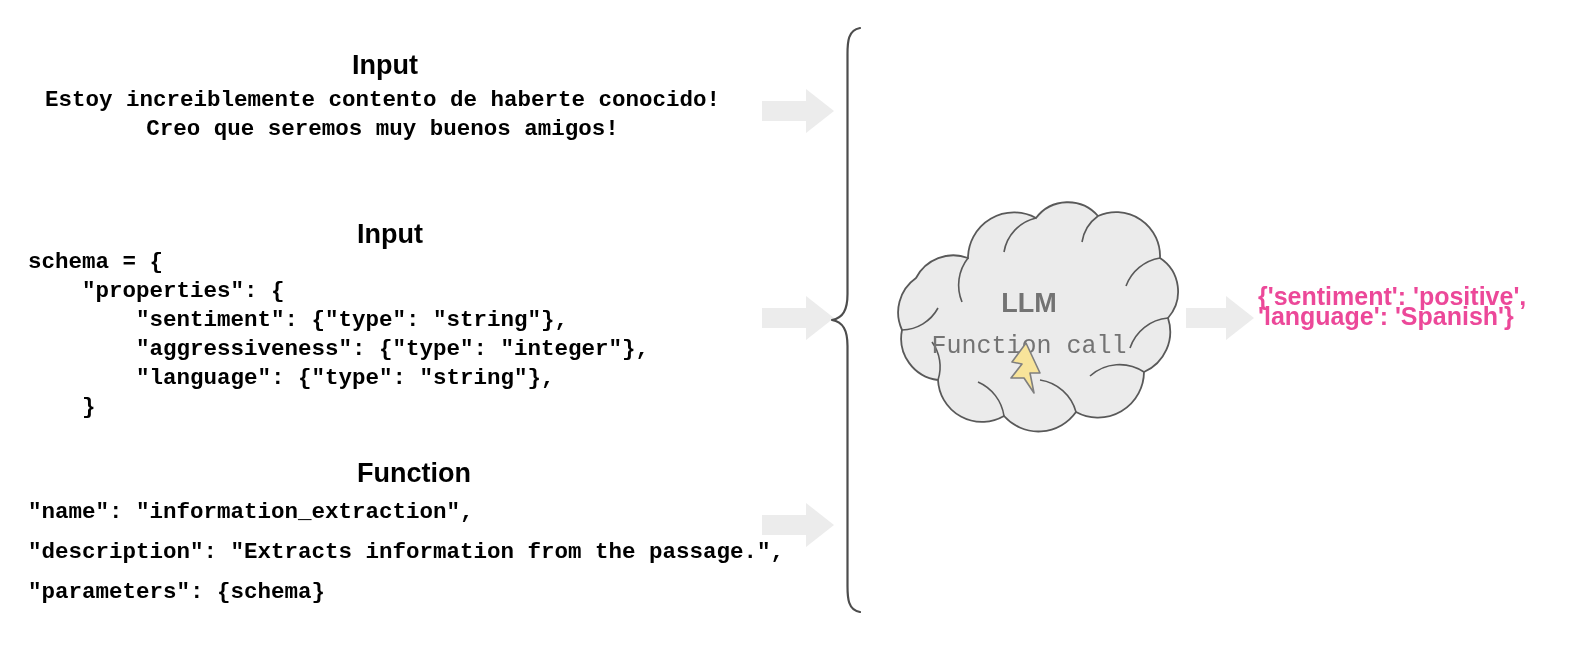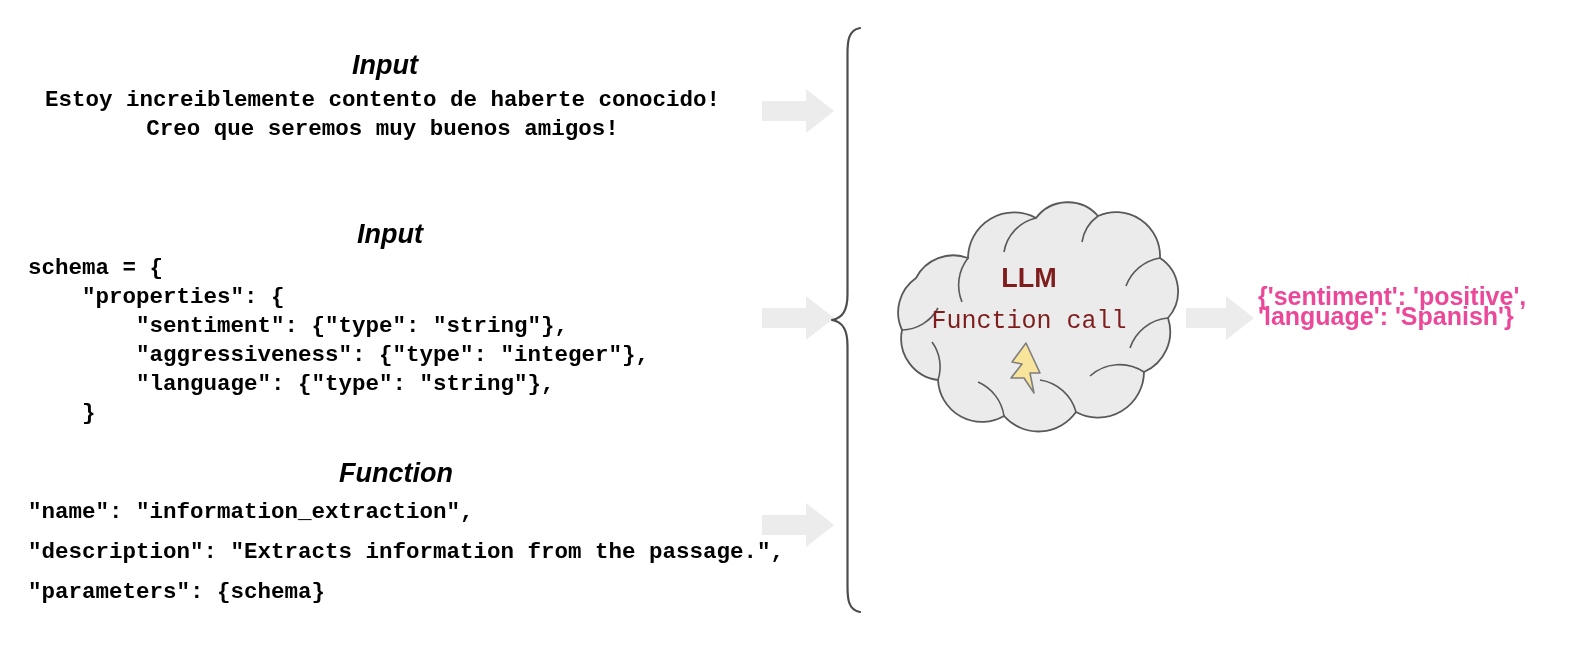--- a/index.html
+++ b/index.html
@@ -23,21 +23,20 @@
   .section-title {
     position: absolute;
     font-family: "Liberation Sans", sans-serif;
     font-weight: bold;
     font-size: 27px;
     line-height: 30px;
     color: #000000;
     text-align: center;
     white-space: nowrap;
     transform: translateX(-50%);
-    font-style: italic;
   }
 
   
   .mono-block {
     position: absolute;
     font-family: "Liberation Mono", monospace;
     font-weight: bold;
     font-size: 22.5px;
     line-height: 29px;
     color: #000000;
@@ -73,21 +72,22 @@
     position: absolute;
   }
   .cloud svg { display: block; }
 
   .cloud-label {
     position: absolute;
     font-family: "Liberation Sans", sans-serif;
     text-align: center;
     white-space: nowrap;
     transform: translateX(-50%);
-    color: #7f1d1d;
+    color: #737373;
+    margin-top: 25px;
   }
   .cloud-title {
     font-weight: bold;
     font-size: 27px;
     line-height: 30px;
   }
   .cloud-sub {
     font-weight: normal;
     font-size: 25px;
     line-height: 28px;
@@ -112,28 +112,28 @@
 <div id="canvas">
 
   <div class="section-title" style="left:385px; top:50px;">Input</div>
 
   <div class="mono-block mono-center" style="left:0px; top:86px; width:765px;">Estoy increiblemente contento de haberte conocido!</div>
 
   <div class="mono-block mono-center" style="left:0px; top:115px; width:765px;">Creo que seremos muy buenos amigos!</div>
 
   <div class="section-title" style="left:390px; top:219px;">Input</div>
 
-  <div class="mono-block mono-left" style="left:28px; top:254px;">schema = {
+  <div class="mono-block mono-left" style="left:28px; top:248px;">schema = {
     "properties": {
         "sentiment": {"type": "string"},
         "aggressiveness": {"type": "integer"},
         "language": {"type": "string"},
     }</div>
 
-  <div class="section-title" style="left:396px; top:458px;">Function</div>
+  <div class="section-title" style="left:414px; top:458px;">Function</div>
 
   <div class="mono-block mono-left fn-block" style="left:28px; top:492px;">"name": "information_extraction",</div>
 
   <div class="mono-block mono-left fn-block" style="left:28px; top:532px;">"description": "Extracts information from the passage.",</div>
 
   <div class="mono-block mono-left fn-block" style="left:28px; top:572px;">"parameters": {schema}</div>
 
   <div class="arrow" style="left:762px; top:89px;">
     <svg width="72" height="44" viewBox="0 0 72 44" aria-hidden="true">
       <polygon points="0,12 44,12 44,0 72,22 44,44 44,32 0,32" fill="#ececec"></polygon>

